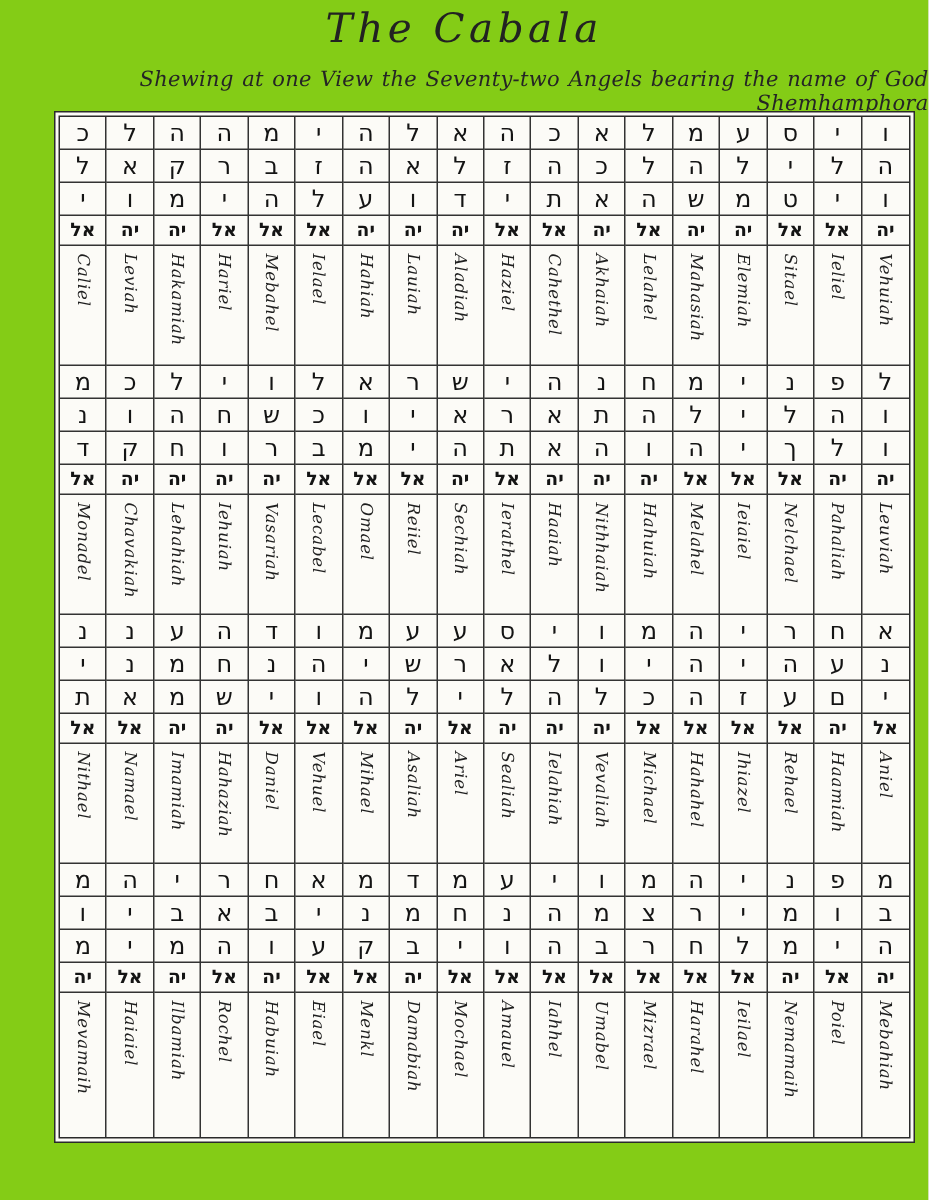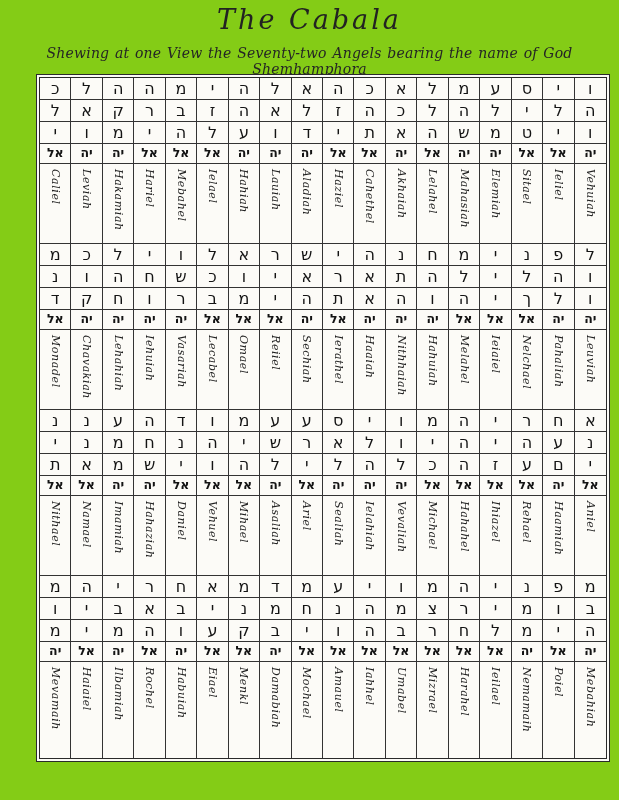--- a/index.html
+++ b/index.html
@@ -14,21 +14,21 @@
   }
   .title{
     position:absolute;top:4px;left:0;width:100%;
     text-align:center;
     font-style:italic;font-weight:500;
     font-size:27px;letter-spacing:3px;
     margin:0;color:#222;
   }
   .subtitle{
     position:absolute;top:45px;left:0;width:100%;
-    text-align:center;
+    text-align:right;
     font-style:italic;
     font-size:14px;letter-spacing:0.2px;word-spacing:1px;
     color:#252525;
   }
   .table-frame{
     position:absolute;left:36px;top:74px;width:568px;
     border:1px solid #2a2a2a;
     padding:2px;
     background:#fcfbf7;
   }

